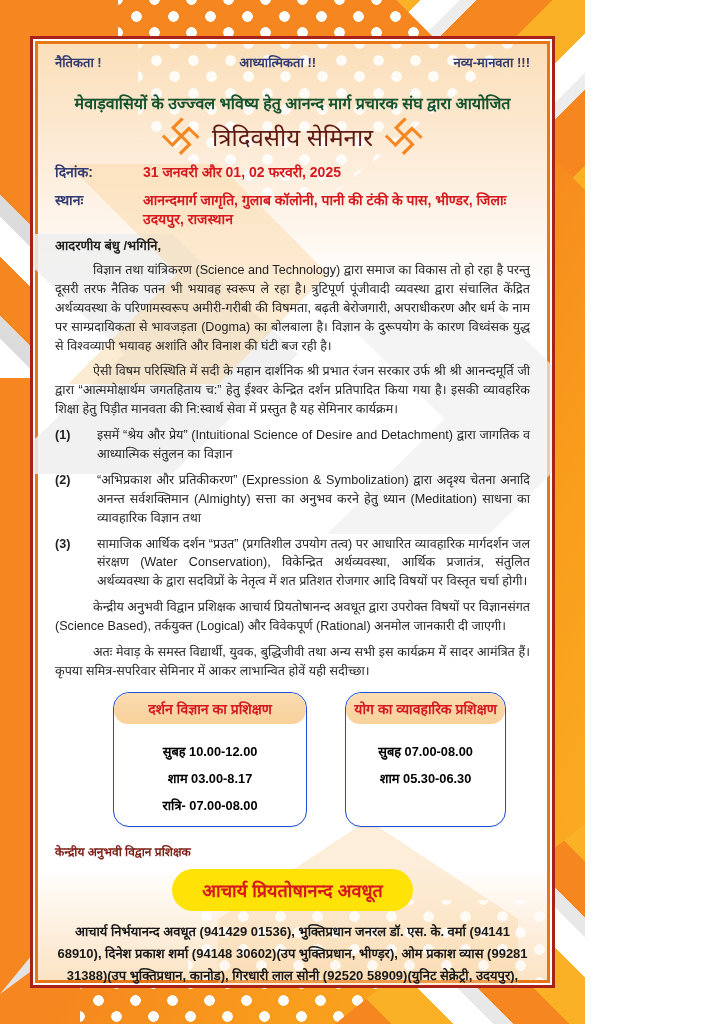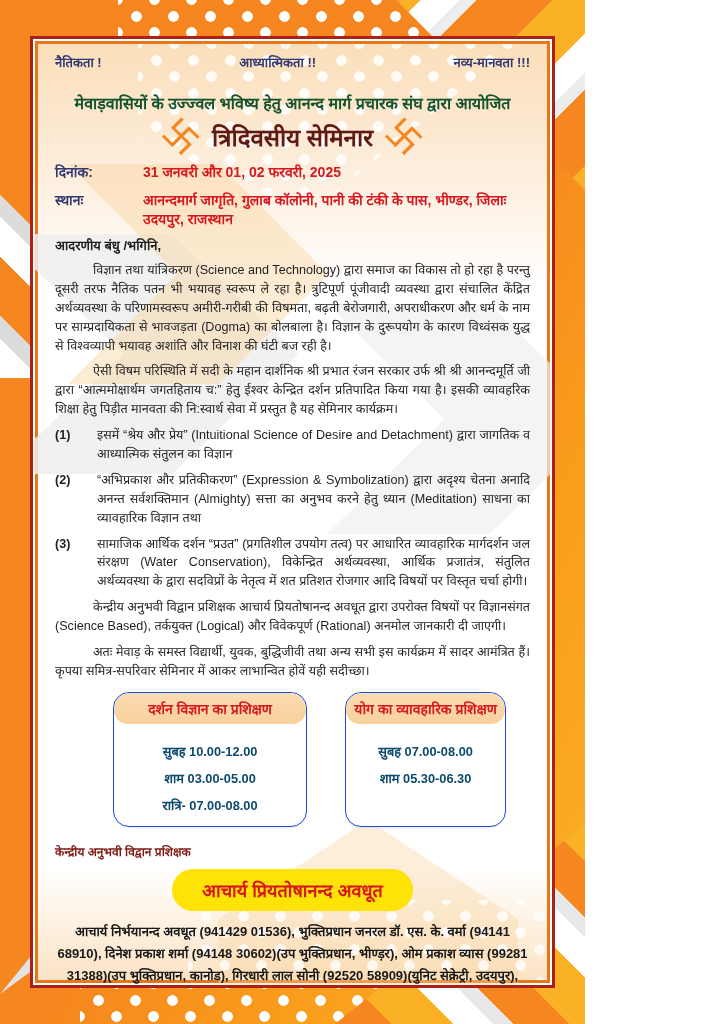--- a/index.html
+++ b/index.html
@@ -67,40 +67,40 @@
   .chev.c4{left:180px;bottom:-60px;width:300px;height:220px;background:rgba(250,212,160,.4);
     clip-path:polygon(50% 0,100% 45%,100% 100%,0 100%,0 45%);}
   .dots-in-top{left:100px;top:0;width:380px;height:170px;opacity:.85;
     clip-path:polygon(0 0,100% 0,45% 100%,0 55%);}
   .dots-in-bottom{left:150px;bottom:0;width:380px;height:80px;opacity:.8;}
   
   .content{position:relative;z-index:3;padding:14px 22px 10px 22px;color:#1f1f1f;}
   .slogans{display:flex;justify-content:space-between;font-weight:bold;font-size:13px;color:#323a72;}
   .main-title{text-align:center;color:#14532d;font-weight:bold;font-size:16px;margin-top:21px;}
   .seminar-row{display:flex;justify-content:center;align-items:center;gap:16px;margin-top:6px;}
-  .seminar-title{font-size:24px;font-weight:bold;color:#5e1a16;}
+  .seminar-title{font-size:24px;font-weight:normal;color:#5e1a16;}
   .swastika{display:inline-block;color:#f6861f;font-size:30px;font-weight:bold;transform:rotate(45deg);line-height:1;}
   .info-row{display:flex;font-weight:bold;font-size:14px;margin-top:9px;}
   .info-label{color:#323a72;width:88px;flex:none;}
   .info-value{color:#d6181f;}
   .salutation{font-size:13px;font-weight:bold;margin-top:8px;}
   p.body{font-size:12.6px;line-height:1.5;text-align:justify;margin:7px 0 0 0;text-indent:38px;}
   .agenda{margin-top:6px;}
   .agenda-item{display:grid;grid-template-columns:42px 1fr;font-size:12.6px;line-height:1.5;margin-top:7px;}
   .agenda-item .num{font-weight:bold;}
   .agenda-item .txt{text-align:justify;}
   .boxes{display:flex;gap:38px;margin:11px 24px 0 58px;}
   .sched{background:#fff;border:1px solid #1d4ed8;border-radius:16px;overflow:hidden;
     box-shadow:0 1px 2px rgba(0,0,0,.08);}
   .sched.left{width:300px;}
   .sched.right{width:248px;}
   .sched-head{background:linear-gradient(180deg,#fbdcb2,#f8d09a);color:#d6181f;font-weight:bold;
     font-size:14px;text-align:center;padding:6px 4px;border-radius:16px 16px 14px 14px;}
   .sched-body{padding:9px 8px 12px 8px;text-align:center;}
-  .sched-body div{font-size:12.8px;font-weight:bold;color:#0c4a6e;margin-top:9px;}
+  .sched-body div{font-size:12.8px;font-weight:bold;color:#000000;margin-top:9px;}
   .center-head{ text-align:left;color:#7d1d14;font-weight:bold;font-size:12px;margin-top:16px;}
   .pill{display:block;width:fit-content;margin:9px auto 0 auto;background:#ffe206;color:#d6181f;
     font-weight:bold;font-size:18px;padding:9px 30px;border-radius:24px;}
   .organizer-head{text-align:center;color:#7d1d14;font-weight:bold;font-size:15px;margin-top:22px;}
   .contacts{font-size:13px;font-weight:bold;line-height:1.7;text-align:center;margin-top:10px;color:#181818;}
   .contacts-tail{font-size:13px;font-weight:bold;text-align:center;margin-top:2px;color:#181818;}
 </style>
 </head>
 <body>
 
@@ -169,21 +169,21 @@
       </div>
 
       <p class="body">केन्द्रीय अनुभवी विद्वान प्रशिक्षक आचार्य प्रियतोषानन्द अवधूत द्वारा उपरोक्त विषयों पर विज्ञानसंगत (Science Based), तर्कयुक्त (Logical) और विवेकपूर्ण (Rational) अनमोल जानकारी दी जाएगी।</p>
       <p class="body">अतः मेवाड़ के समस्त विद्यार्थी, युवक, बुद्धिजीवी तथा अन्य सभी इस कार्यक्रम में सादर आमंत्रित हैं। कृपया समित्र-सपरिवार सेमिनार में आकर लाभान्वित होवें यही सदीच्छा।</p>
 
       <div class="boxes">
         <div class="sched left">
           <div class="sched-head">दर्शन विज्ञान का प्रशिक्षण</div>
           <div class="sched-body">
             <div>सुबह 10.00-12.00</div>
-            <div>शाम 03.00-05.00</div>
+            <div>शाम 03.00-8.17</div>
             <div>रात्रि- 07.00-08.00</div>
           </div>
         </div>
         <div class="sched right">
           <div class="sched-head">योग का व्यावहारिक प्रशिक्षण</div>
           <div class="sched-body">
             <div>सुबह 07.00-08.00</div>
             <div>शाम 05.30-06.30</div>
           </div>
         </div>

